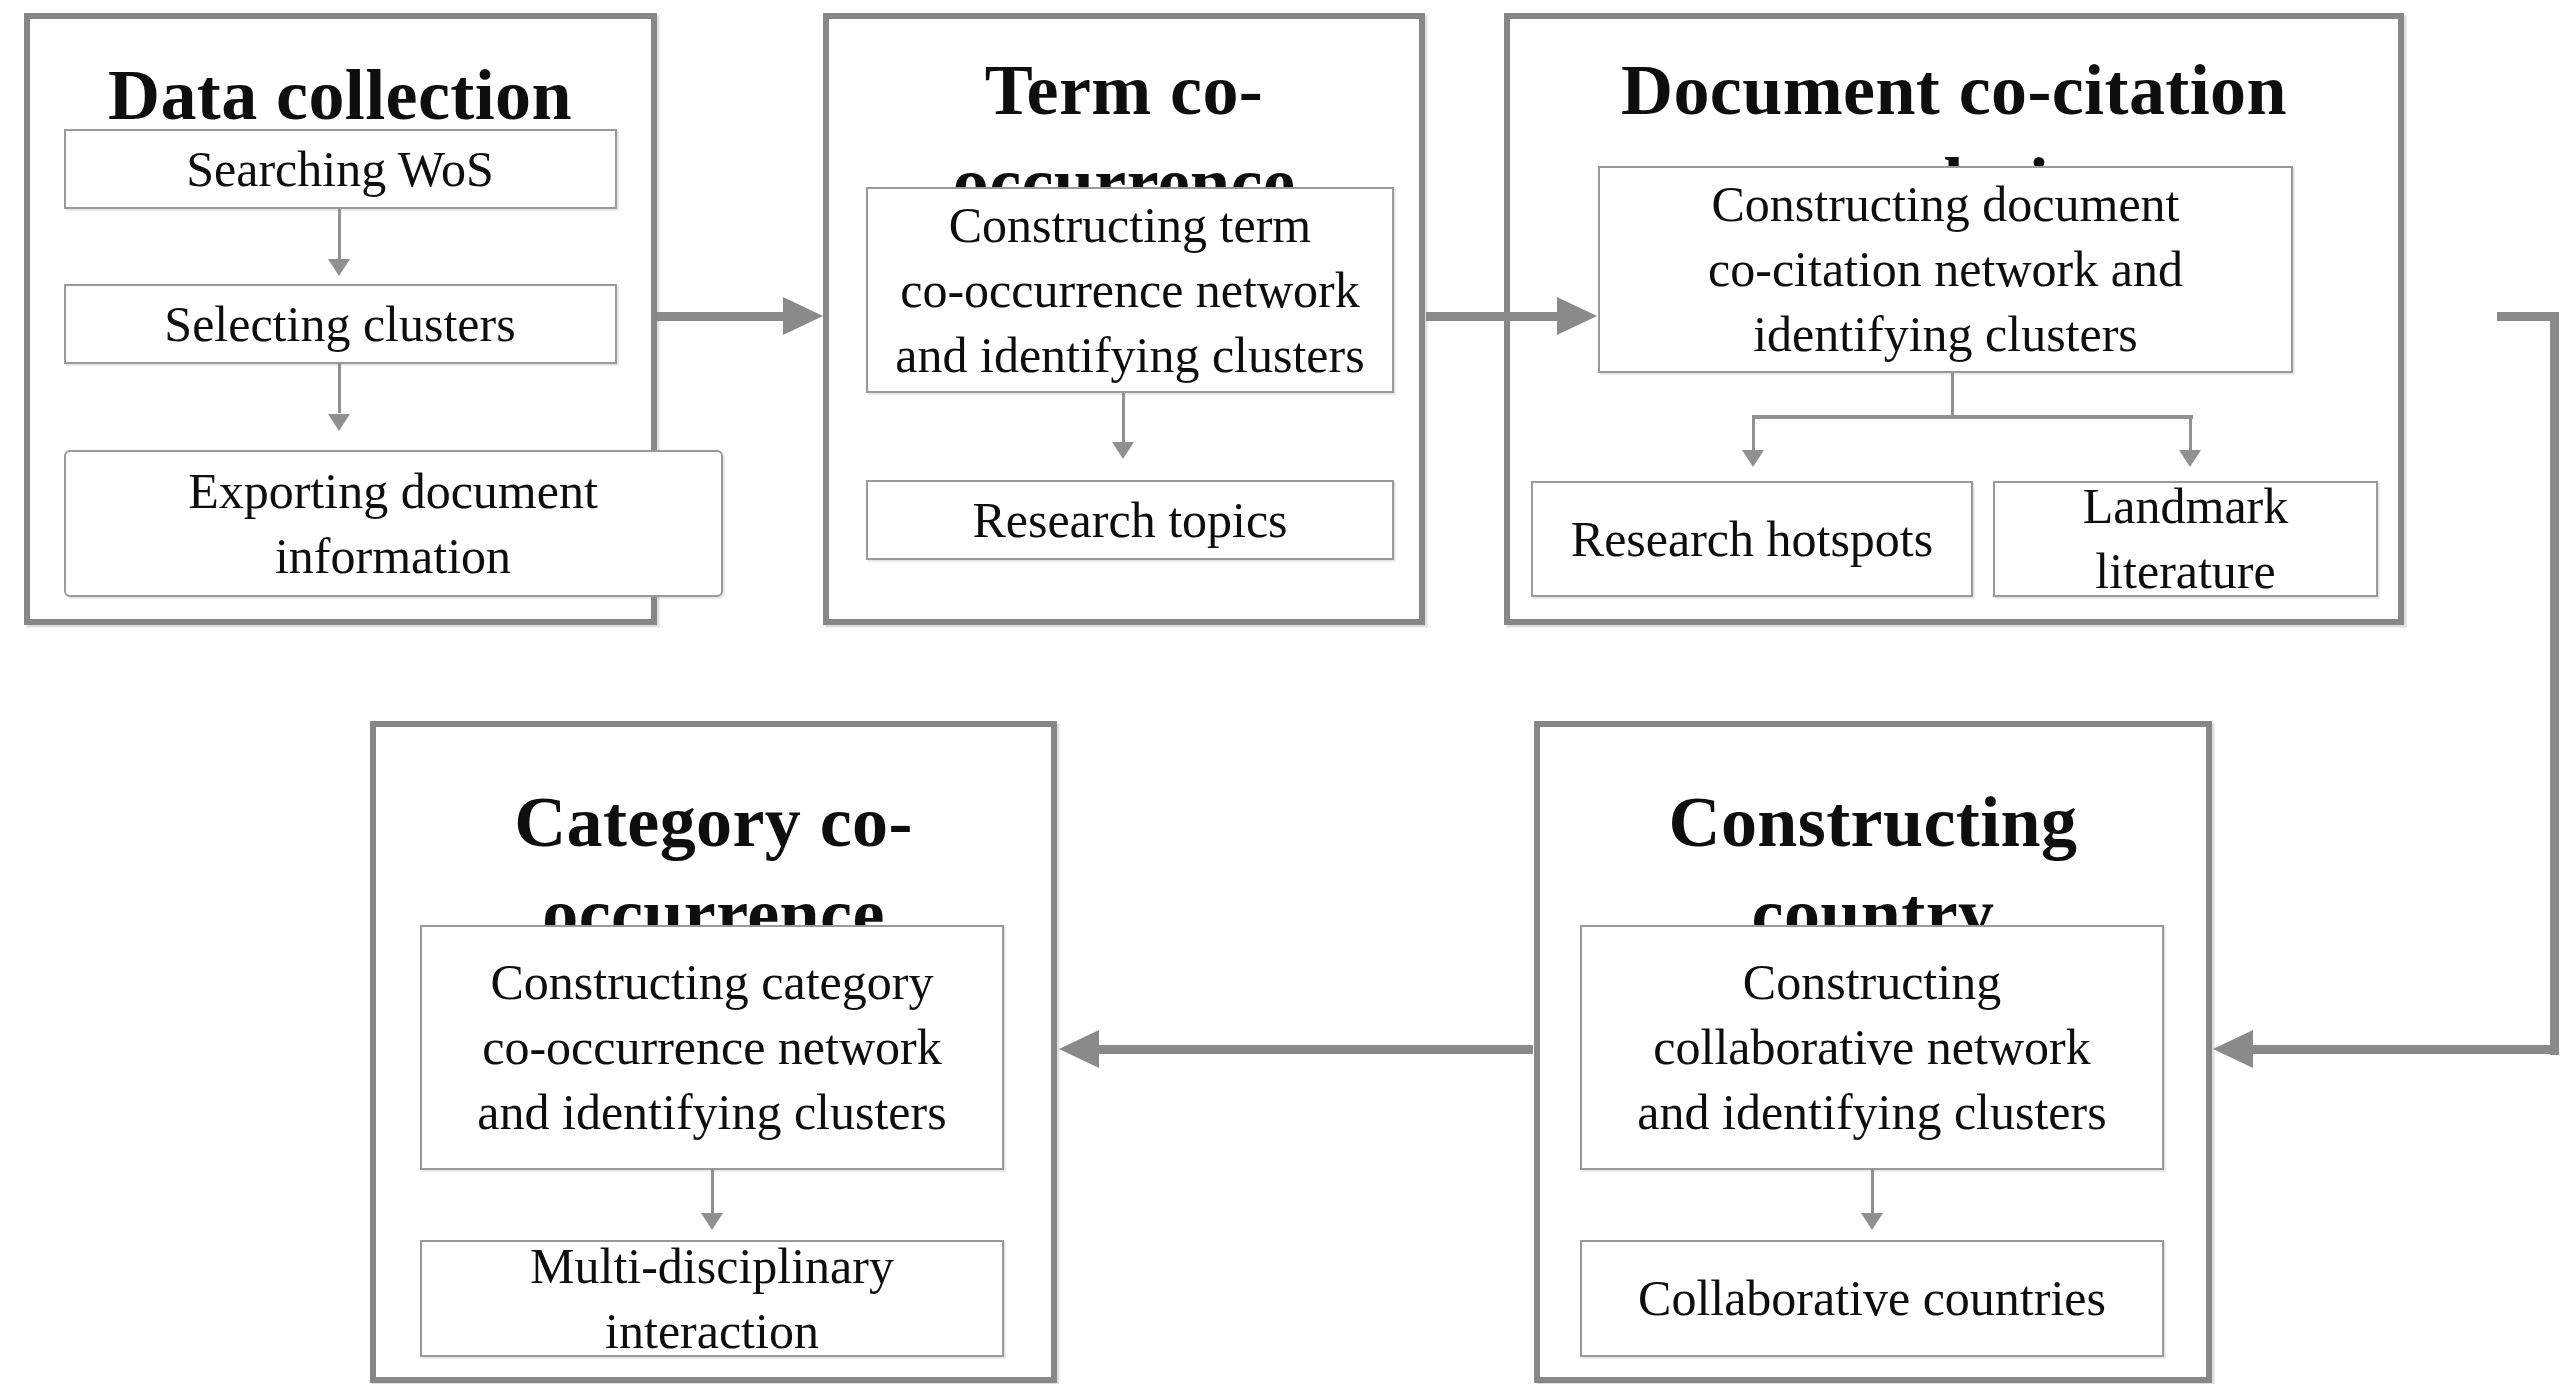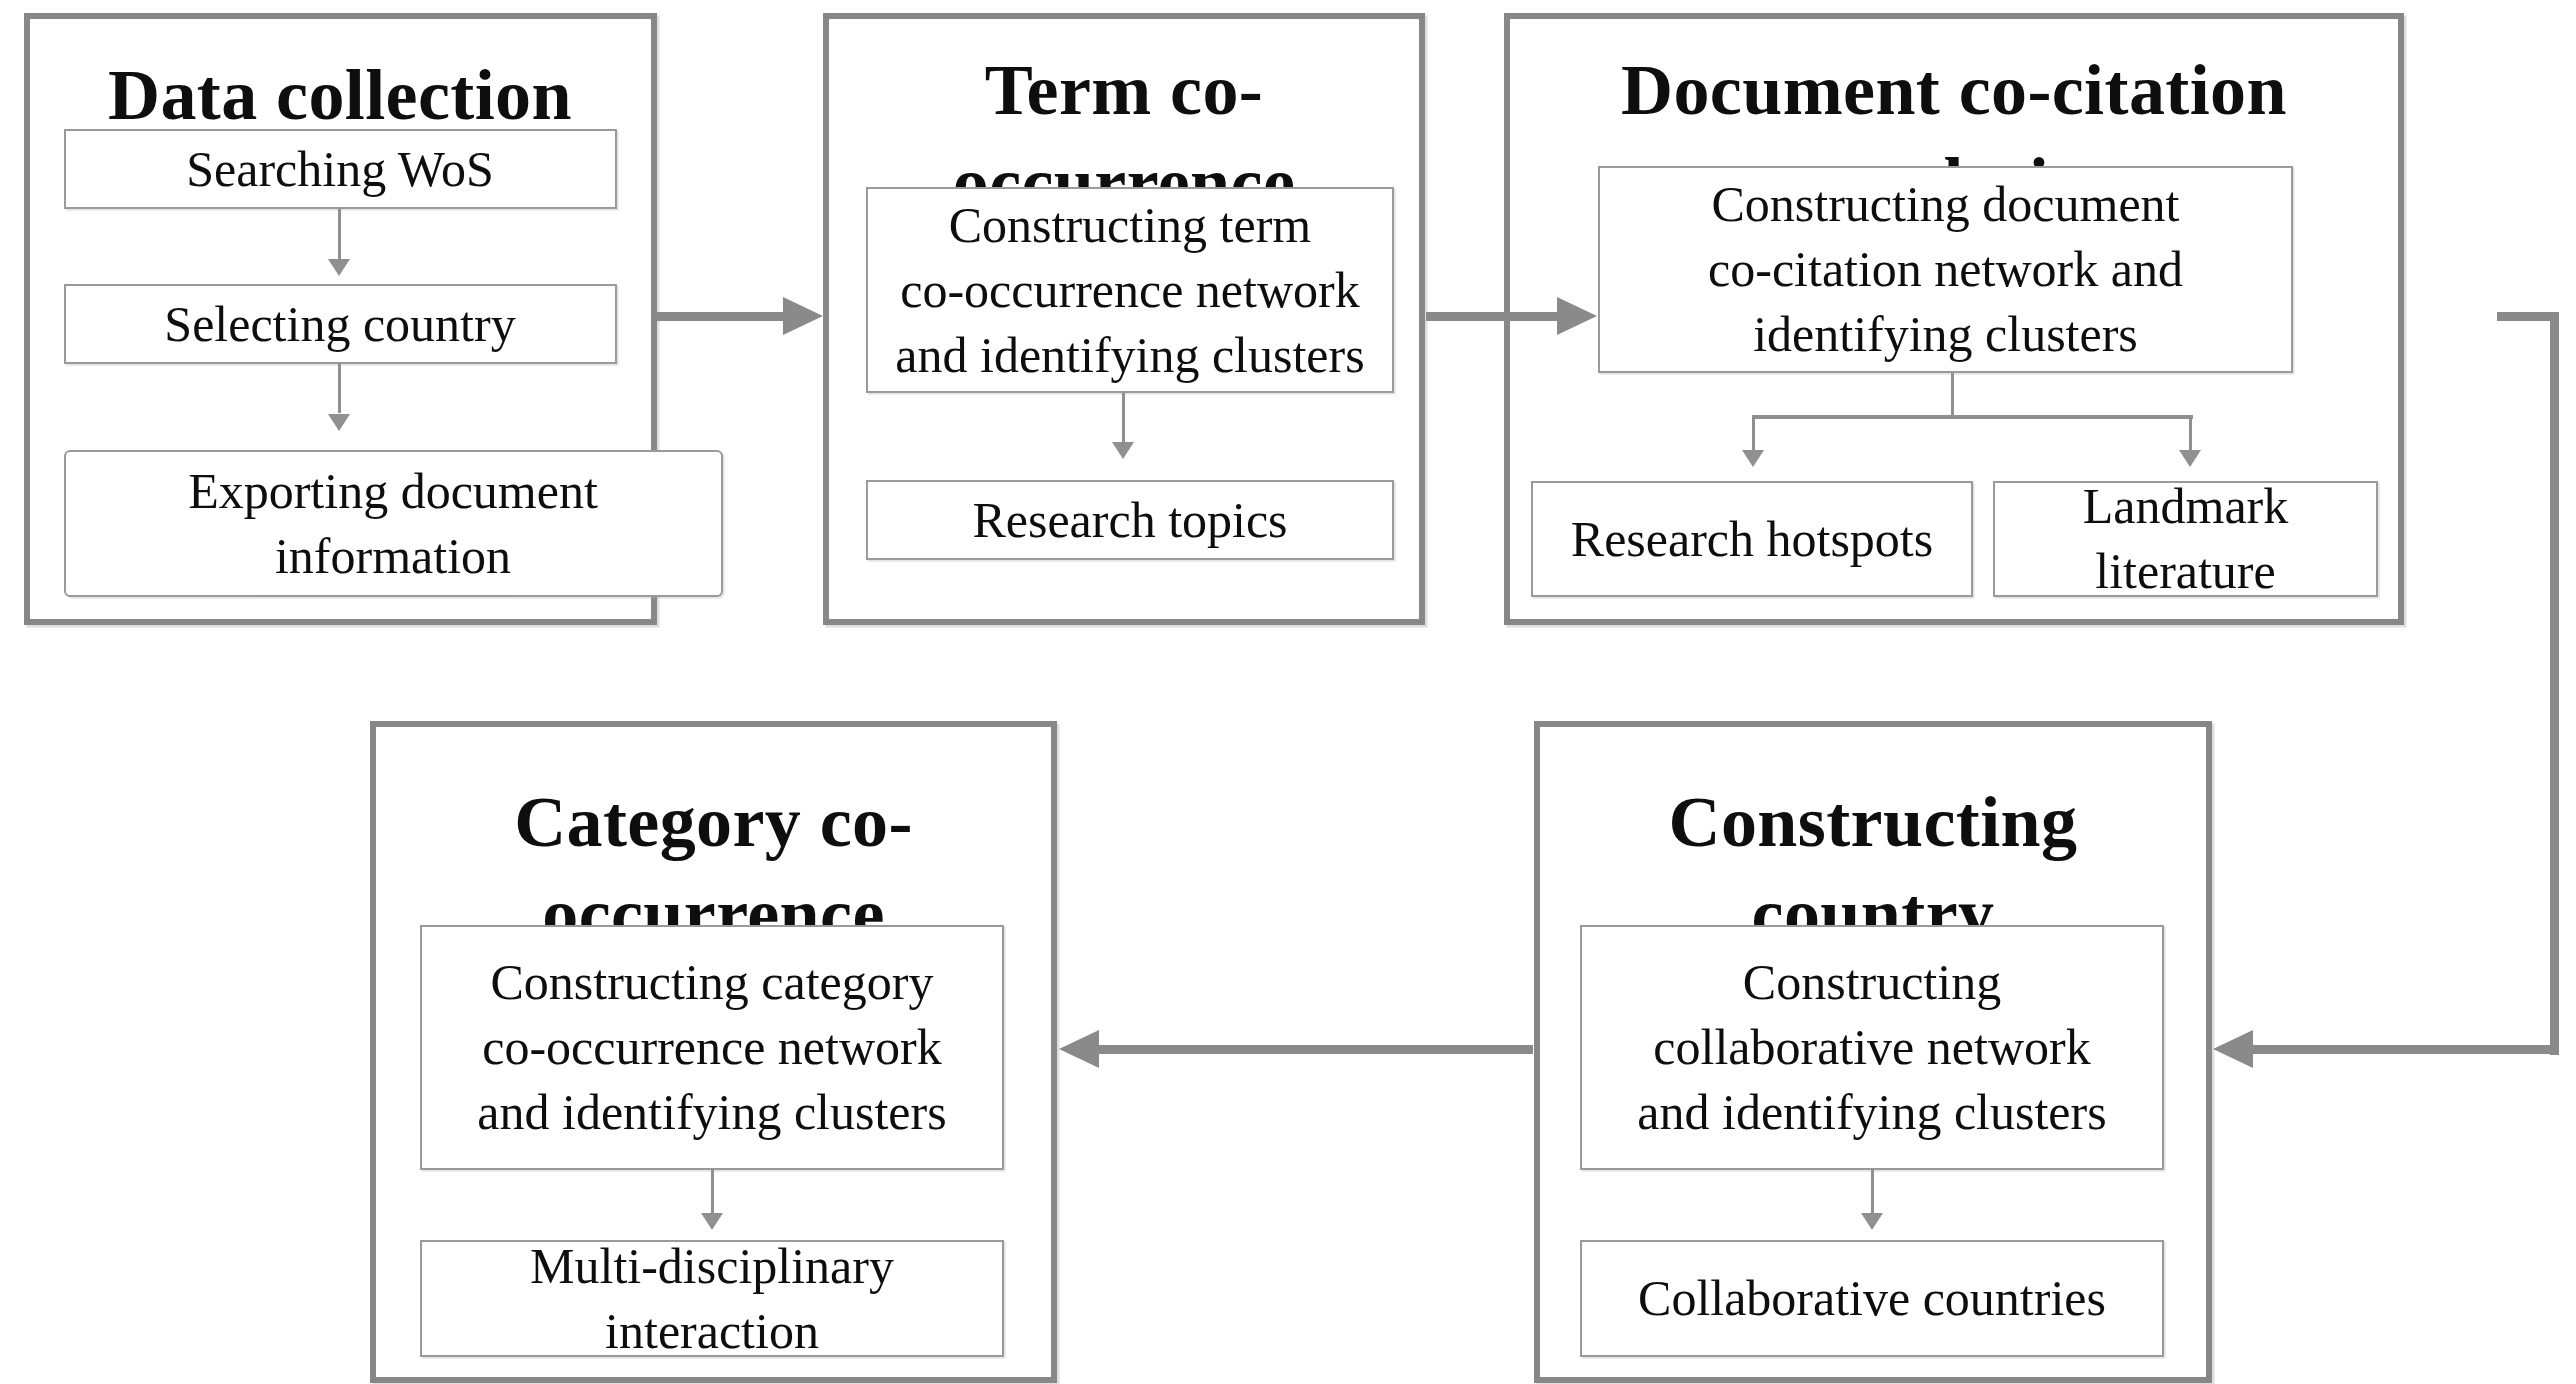--- a/index.html
+++ b/index.html
@@ -103,21 +103,21 @@
 <div class="stage">
 
   <div class="panel" style="left:23.5px; top:13.4px; width:633px; height:612px;">
     <div class="panel-title" style="top:30px;">Data collection</div>
 
     <div class="box" style="left:34px; top:110px; width:553px; height:80px;">Searching WoS</div>
 
     <div class="vstub" style="left:308px; top:190px; height:50px;"></div>
     <div class="head-down" style="left:298px; top:240px;"></div>
 
-    <div class="box" style="left:34px; top:265px; width:553px; height:80px;">Selecting country</div>
+    <div class="box" style="left:34px; top:265px; width:553px; height:80px;">Selecting clusters</div>
 
     <div class="vstub" style="left:308px; top:344px; height:50px;"></div>
     <div class="head-down" style="left:298px; top:395px;"></div>
 
     <div class="box" style="left:34px; top:431px; width:659px; height:147px;border-radius:6px;">Exporting document
 information</div>
   </div>
 
   <div class="panel" style="left:823px; top:13.4px; width:602px; height:612px;">
     <div class="panel-title" style="top:25px;">Term co-occurrence

